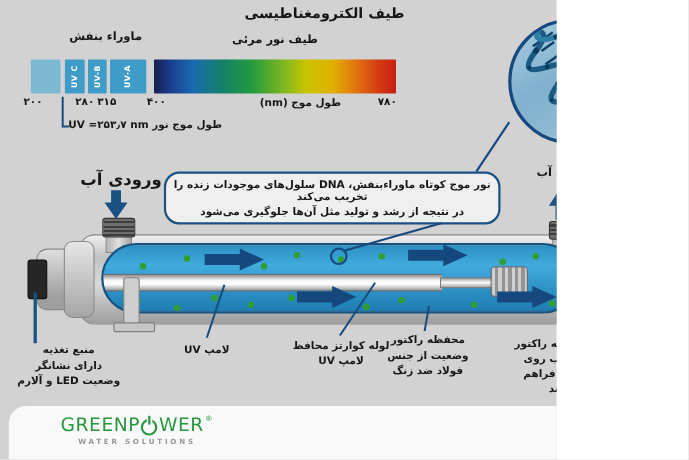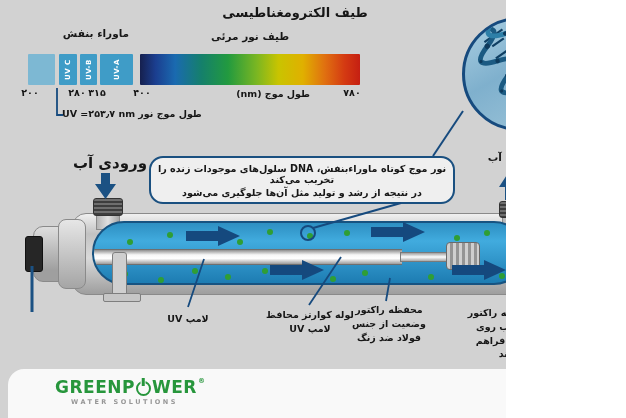--- a/index.html
+++ b/index.html
@@ -91,21 +91,21 @@
   .lb-power{left:10px;top:312px;width:105px;}
   .lb-lamp{left:152px;top:312px;width:72px;}
   .lb-quartz{left:260px;top:308px;width:100px;}
   .lb-chamber{left:348px;top:303px;width:82px;}
   .lb-clamps{left:460px;top:306px;width:108px;}
 
   
   .footer-bar{left:8px;top:369px;width:610px;height:49px;background:#f9f9f9;
       border-radius:16px 16px 0 0;z-index:10;}
   .brand{left:55px;top:377px;display:flex;align-items:center;color:#27963c;
-      font-size:17px;font-weight:700;letter-spacing:.5px;z-index:11;}
+      font-size:17px;font-weight:400;letter-spacing:.5px;z-index:11;}
   .power-o{display:inline-block;width:11px;height:11px;border:2.5px solid #27963c;
       border-radius:50%;position:relative;top:1px;margin:0 1px;}
   .power-o::before{content:'';position:absolute;left:50%;top:-4px;transform:translateX(-50%);
       width:5px;height:6px;background:#f9f9f9;}
   .power-o::after{content:'';position:absolute;left:50%;top:-5px;transform:translateX(-50%);
       width:2.5px;height:8px;background:#27963c;}
   .reg{font-size:7px;position:relative;top:-6px;margin-left:1px;}
   .tagline{left:68px;top:398px;width:110px;text-align:right;font-size:6.5px;
       letter-spacing:2.5px;color:#979797;font-weight:700;z-index:11;}
 
@@ -248,20 +248,25 @@
 
     <polygon points="101,173 110,173 110,184 116,184 105.5,199 95,184 101,184" fill="#1b5183"></polygon>
     <polygon points="505,200 505,187 499,187 509.5,171 520,187 514,187 514,200" fill="#1b5183"></polygon>
 
     <polygon points="186,231 218,231 218,226 240,236 218,246 218,241 186,241" fill="#15497e"></polygon>
     <polygon points="371,227 403,227 403,222 425,232 403,242 403,237 371,237" fill="#15497e"></polygon>
     <polygon points="270,265 302,265 302,260 324,270 302,280 302,275 270,275" fill="#15497e"></polygon>
     <polygon points="452,265 484,265 484,260 506,270 484,280 484,275 452,275" fill="#15497e"></polygon>
   </svg>
 
+  <div class="abs blabel lb-power">
+    <div>منبع تغذیه</div>
+    <div>دارای نشانگر</div>
+    <div>وضعیت LED و آلارم</div>
+  </div>
   <div class="abs blabel lb-lamp">لامپ UV</div>
   <div class="abs blabel lb-quartz">
     <div>لوله کوارتز محافظ</div>
     <div>لامپ UV</div>
   </div>
   <div class="abs blabel lb-chamber">
     <div>محفظه راکتور</div>
     <div>وضعیت از جنس</div>
     <div>فولاد ضد زنگ</div>
   </div>

